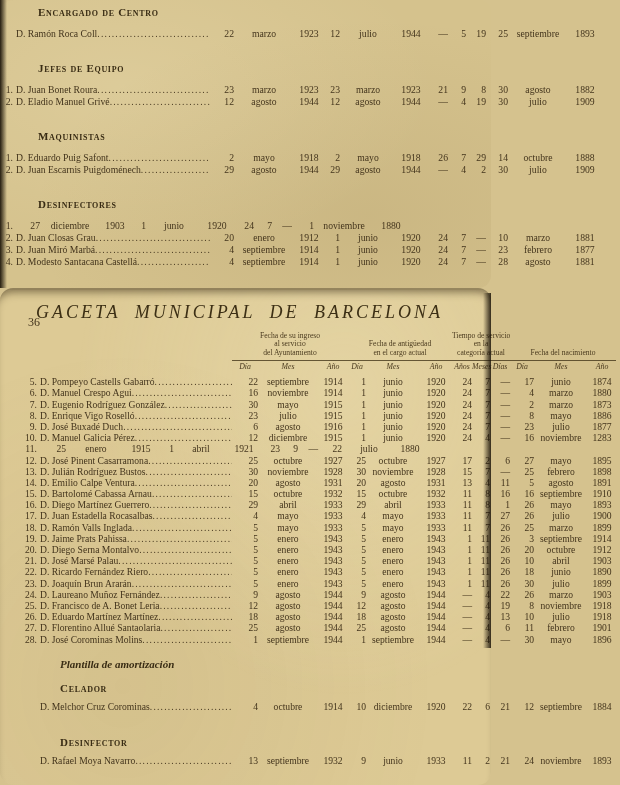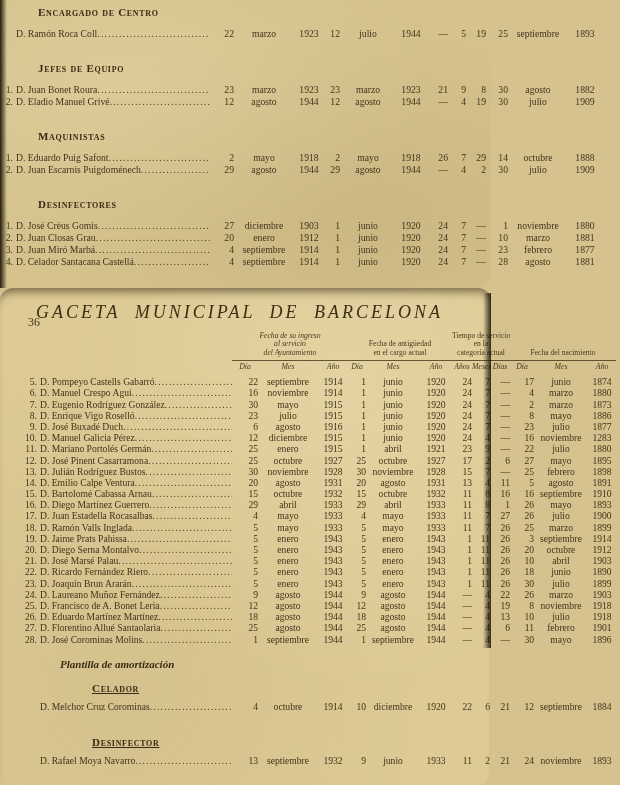--- a/index.html
+++ b/index.html
@@ -26,21 +26,21 @@
   }
   .edge-left{position:absolute;left:0;top:0;width:7px;height:288px;
     background:linear-gradient(to right,rgba(22,15,5,.92),rgba(22,15,5,0));}
   .edge-right{position:absolute;right:0;top:3px;width:8px;height:355px;
     background:linear-gradient(to left,rgba(22,15,5,.85),rgba(22,15,5,0));}
 
   .sec-heading{
     font-variant:small-caps;font-weight:700;font-size:11px;letter-spacing:.7px;
     color:#392c14;margin:0 0 0 38px;line-height:12px;
   }
-  .frag-bottom .sec-heading{margin-left:92px;text-decoration:underline;}
+  .frag-bottom .sec-heading{margin-left:60px;}
   .group{margin-top:22px;}
   .group:first-child{margin-top:0;}
   .rows{margin-top:10px;}
 
   .row{display:flex;align-items:flex-start;white-space:nowrap;
        height:12px;line-height:12px;font-size:9.7px;}
   .t-main .row{height:11.2px;line-height:11.2px;font-size:9.6px;}
   .c{flex:none;}
   .num{text-align:right;padding-right:3px;box-sizing:border-box;}
   .name{display:flex;overflow:hidden;align-items:baseline;}
@@ -85,21 +85,21 @@
   .gaceta-title{
     position:absolute;left:0;right:12px;top:0;text-align:center;
     font-style:italic;font-size:18px;letter-spacing:3px;word-spacing:7px;color:#3c2f15;
   }
 
   .thead{margin:13px 0 0 232px;width:384px;}
   .thead-groups{display:flex;align-items:flex-end;}
   .th-group{display:flex;flex-direction:column;justify-content:flex-end;
     text-align:center;font-size:7.6px;line-height:8.4px;color:#4a3a1e;}
   .th-group span{white-space:nowrap;}
-  .g0{width:116px;font-style:italic;}.g1{width:104px;}.g2{width:58px;}.g3{width:106px;}
+  .g0{width:116px;}.g1{width:104px;}.g2{width:58px;}.g3{width:106px;}
   .thead-rule{border-top:1px solid rgba(58,44,18,.75);margin-top:3px;}
   .thead-sub{display:flex;font-style:italic;font-size:7.8px;line-height:11px;color:#4a3a1e;}
   .thead-sub span{flex:none;text-align:center;}
   .s0{width:26px;}.s1{width:60px;}.s2{width:30px;}
   .s3{width:18px;}.s4{width:54px;}.s5{width:32px;}
   .s6{width:20px;}.s7{width:18px;}.s8{width:20px;}
   .s9{width:24px;}.s10{width:54px;}.s11{width:28px;}
 
   #main-rows{margin-top:4px;}
   .plantilla{font-style:italic;font-weight:700;font-size:11px;
@@ -223,24 +223,20 @@
     <span class="c c10">julio</span>
     <span class="c c11">1909</span>
   </div>
           </div>
         </div>
         <div class="group">
           <div class="sec-heading">Desinfectores</div>
           <div class="rows">
             <div class="row">
     <span class="c num">1.</span>
-    <span class="c name">
-                <span class="nm">D. José Crèus Gomis</span>
-                <span class="dots"></span>
-              </span>
     <span class="c c0">27</span>
     <span class="c c1">diciembre</span>
     <span class="c c2">1903</span>
     <span class="c c3">1</span>
     <span class="c c4">junio</span>
     <span class="c c5">1920</span>
     <span class="c c6">24</span>
     <span class="c c7">7</span>
     <span class="c c8">—</span>
     <span class="c c9">1</span>
@@ -281,21 +277,21 @@
     <span class="c c6">24</span>
     <span class="c c7">7</span>
     <span class="c c8">—</span>
     <span class="c c9">23</span>
     <span class="c c10">febrero</span>
     <span class="c c11">1877</span>
   </div>
             <div class="row">
     <span class="c num">4.</span>
     <span class="c name">
-                <span class="nm">D. Celador Santacana Castellá</span>
+                <span class="nm">D. Modesto Santacana Castellá</span>
                 <span class="dots"></span>
               </span>
     <span class="c c0">4</span>
     <span class="c c1">septiembre</span>
     <span class="c c2">1914</span>
     <span class="c c3">1</span>
     <span class="c c4">junio</span>
     <span class="c c5">1920</span>
     <span class="c c6">24</span>
     <span class="c c7">7</span>
@@ -462,24 +458,20 @@
     <span class="c c5">1920</span>
     <span class="c c6">24</span>
     <span class="c c7">4</span>
     <span class="c c8">—</span>
     <span class="c c9">16</span>
     <span class="c c10">noviembre</span>
     <span class="c c11">1283</span>
   </div>
         <div class="row">
     <span class="c num">11.</span>
-    <span class="c name">
-            <span class="nm">D. Mariano Portolés Germán</span>
-            <span class="dots"></span>
-          </span>
     <span class="c c0">25</span>
     <span class="c c1">enero</span>
     <span class="c c2">1915</span>
     <span class="c c3">1</span>
     <span class="c c4">abril</span>
     <span class="c c5">1921</span>
     <span class="c c6">23</span>
     <span class="c c7">9</span>
     <span class="c c8">—</span>
     <span class="c c9">22</span>

